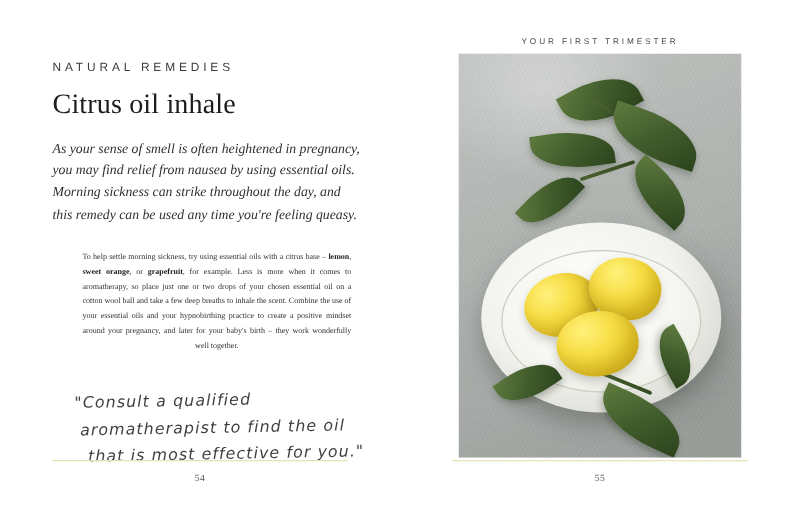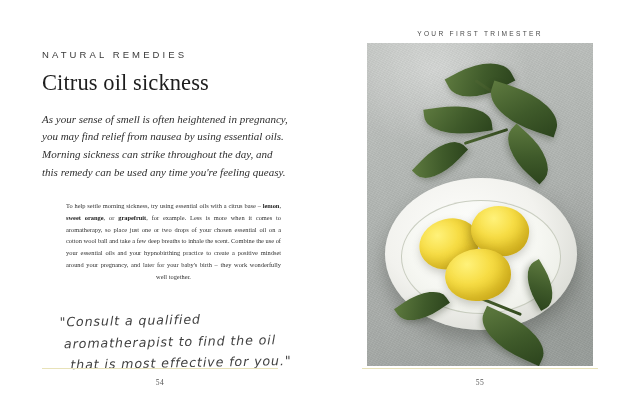--- a/index.html
+++ b/index.html
@@ -214,21 +214,21 @@
 </head>
 <body>
 
 <div class="spread">
 
   <div class="page-left">
 
     <div class="eyebrow">NATURAL REMEDIES</div>
 
     <h1 class="headline">
-      <span>Citrus oil sickness</span><br>
+      <span>Citrus oil inhale</span><br>
     </h1>
 
     <p class="standfirst">As your sense of smell is often heightened in pregnancy, you may find relief from nausea by using essential oils. Morning sickness can strike throughout the day, and this remedy can be used any time you're feeling queasy.</p>
 
     <p class="body-col">
       <span>To help settle morning sickness, try using essential oils with a citrus base – </span><b>lemon</b><span>, </span><b>sweet orange</b><span>, or </span><b>grapefruit</b><span>, for example. Less is more when it comes to aromatherapy, so place just one or two drops of your chosen essential oil on a cotton wool ball and take a few deep breaths to inhale the scent. Combine the use of your essential oils and your hypnobirthing practice to create a positive mindset around your pregnancy, and later for your baby's birth – they work wonderfully well together.</span>
     </p>
 
     <div class="pullquote">
       <span class="q-line">"Consult a qualified</span>

